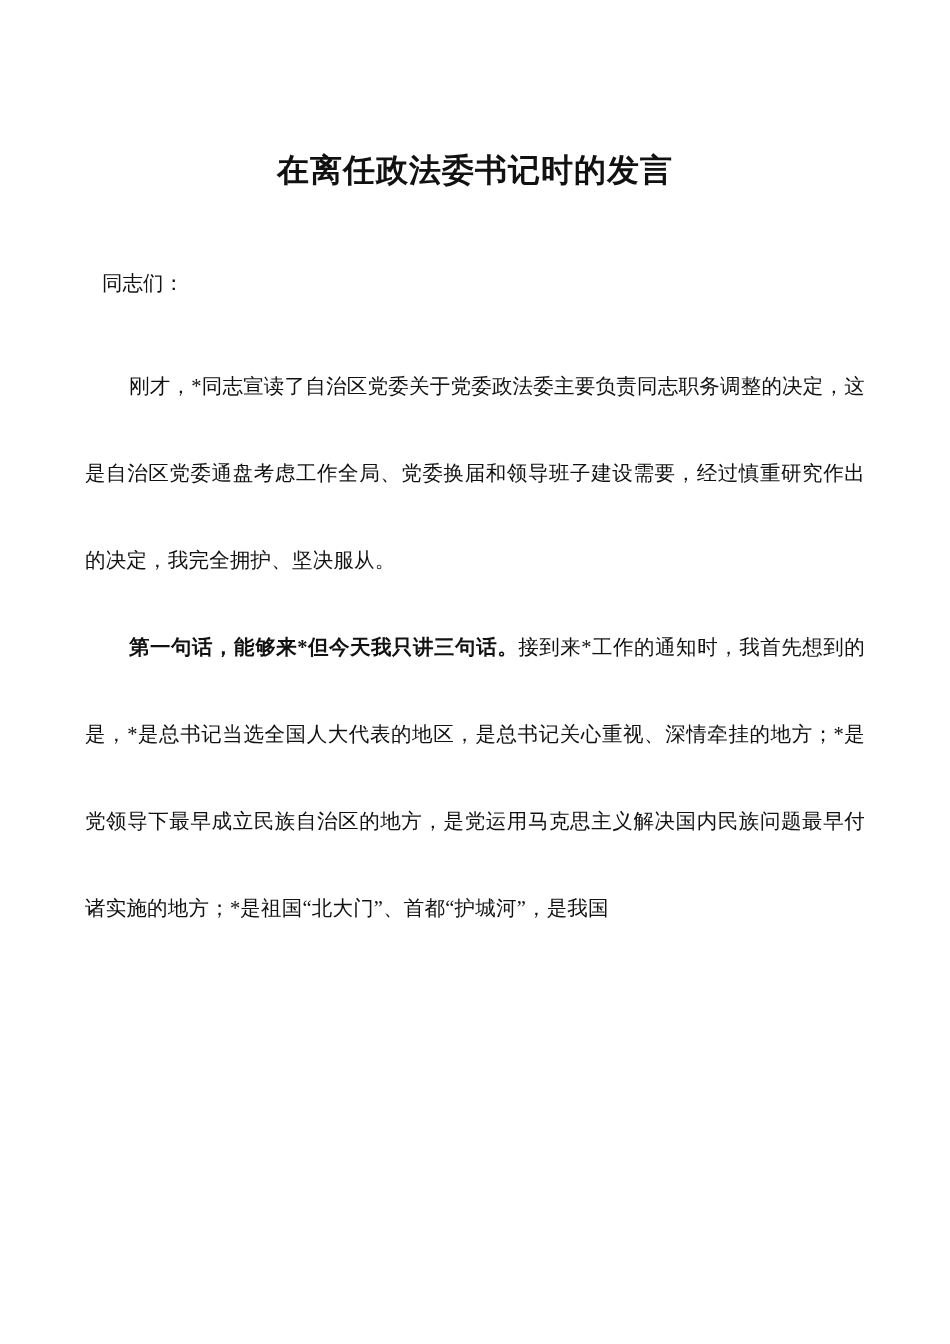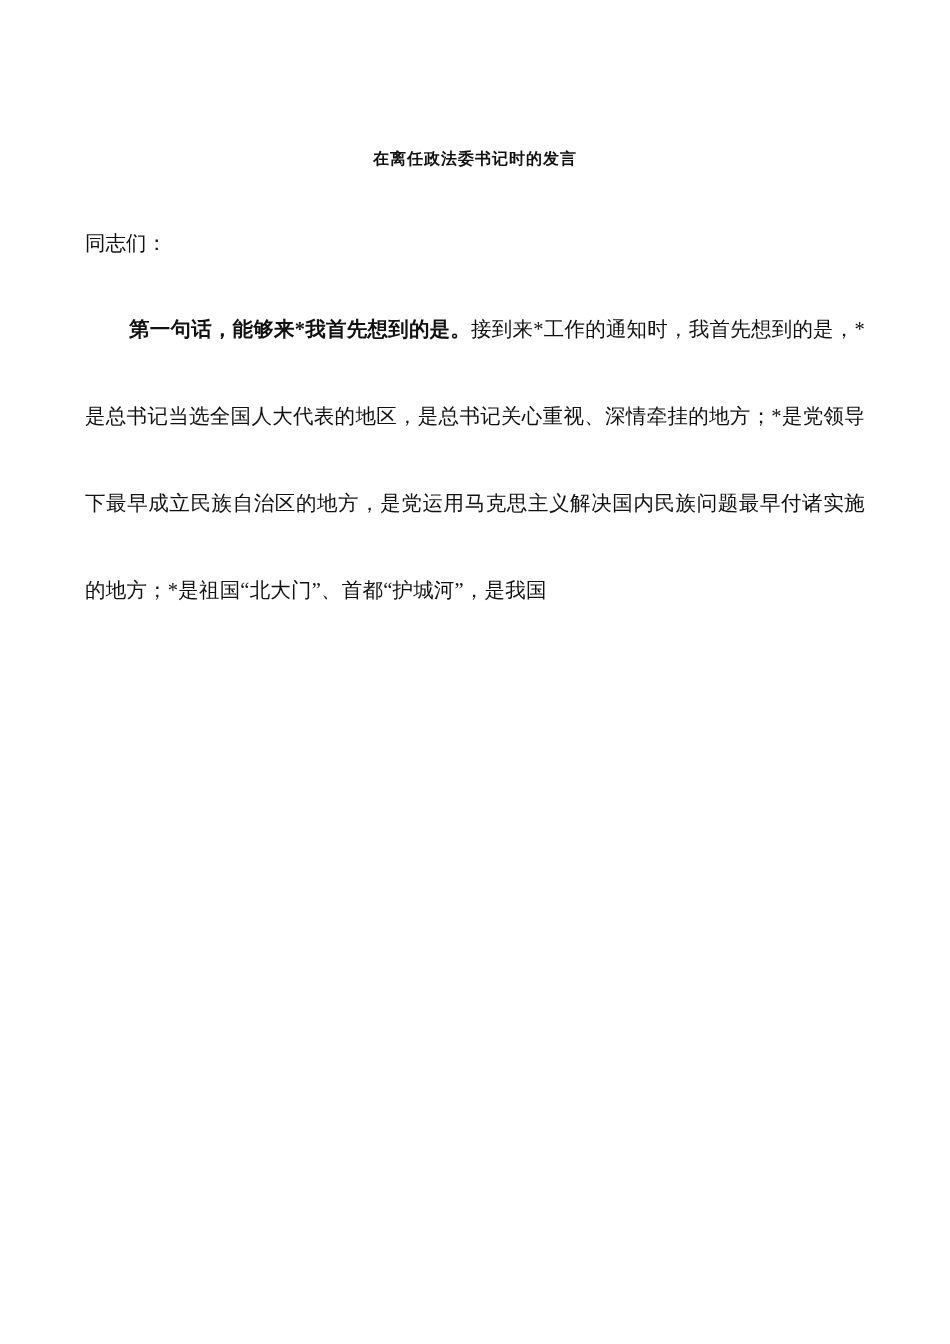--- a/index.html
+++ b/index.html
@@ -20,21 +20,21 @@
     height: 1344px;
     box-sizing: border-box;
     padding: 0 85px;
     overflow: hidden;
     background: #ffffff;
   }
   .doc-title {
     margin: 0;
     padding-top: 148px;
     text-align: center;
-    font-size: 16px;
+    font-size: 32px;
     font-weight: bold;
     letter-spacing: 1px;
     line-height: 1.4;
     color: #111;
   }
   .body-text {
     margin: 0;
     padding-top: 30px;
   }
   p.para {
@@ -43,39 +43,40 @@
     line-height: 87px;
     text-align: justify;
     text-justify: inter-ideograph;
     letter-spacing: 0.2px;
     color: #111;
   }
   p.para.indent {
     text-indent: 44px;
   }
   p.greeting {
-    margin: 0;
+    margin: 17px;
     font-size: 20.5px;
     line-height: 86px;
     color: #111;
   }
   .bold-lead {
     font-weight: bold;
   }
 </style>
 </head>
 <body>
 
 <div class="page">
 
   <h1 class="doc-title">在离任政法委书记时的发言</h1>
 
   <div class="body-text">
 
     <p class="greeting">同志们：</p>
 
+    <p class="para indent">刚才，*同志宣读了自治区党委关于党委政法委主要负责同志职务调整的决定，这是自治区党委通盘考虑工作全局、党委换届和领导班子建设需要，经过慎重研究作出的决定，我完全拥护、坚决服从。</p>
 
 
-    <p class="para indent"><span class="bold-lead">第一句话，能够来*我首先想到的是。</span><span>接到来*工作的通知时，我首先想到的是，*是总书记当选全国人大代表的地区，是总书记关心重视、深情牵挂的地方；*是党领导下最早成立民族自治区的地方，是党运用马克思主义解决国内民族问题最早付诸实施的地方；*是祖国“北大门”、首都“护城河”，是我国</span></p>
+    <p class="para indent"><span class="bold-lead">第一句话，能够来*但今天我只讲三句话。</span><span>接到来*工作的通知时，我首先想到的是，*是总书记当选全国人大代表的地区，是总书记关心重视、深情牵挂的地方；*是党领导下最早成立民族自治区的地方，是党运用马克思主义解决国内民族问题最早付诸实施的地方；*是祖国“北大门”、首都“护城河”，是我国</span></p>
 
   </div>
 
 </div>
 
 </body></html>

